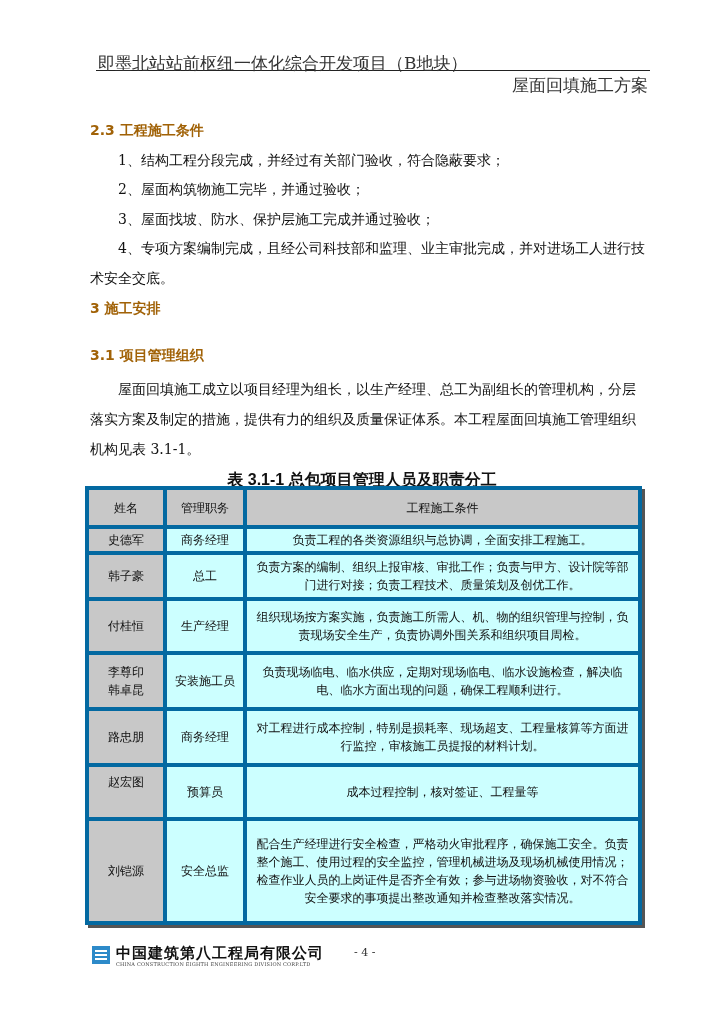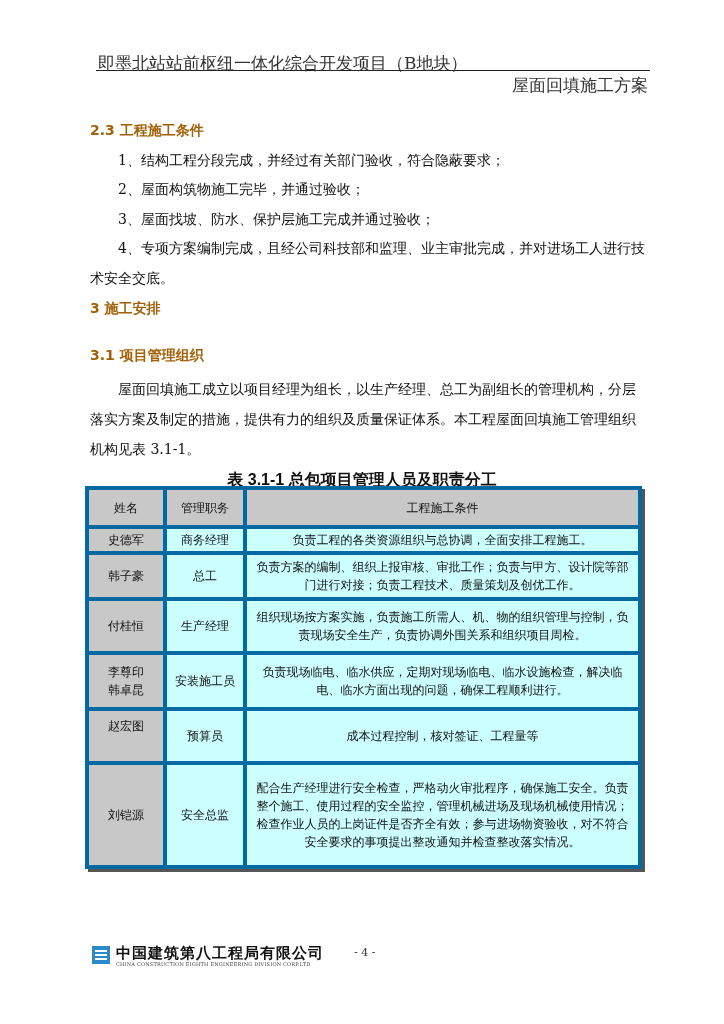--- a/index.html
+++ b/index.html
@@ -71,20 +71,25 @@
     <td class="name">付桂恒</td>
     <td class="role">生产经理</td>
     <td class="duty">组织现场按方案实施，负责施工所需人、机、物的组织管理与控制，负责现场安全生产，负责协调外围关系和组织项目周检。</td>
   </tr>
   <tr style="height:56px;">
     <td class="name" style="white-space:pre-line;">李尊印
 韩卓昆</td>
     <td class="role">安装施工员</td>
     <td class="duty">负责现场临电、临水供应，定期对现场临电、临水设施检查，解决临电、临水方面出现的问题，确保工程顺利进行。</td>
   </tr>
+  <tr style="height:56px;">
+    <td class="name">路忠朋</td>
+    <td class="role">商务经理</td>
+    <td class="duty">对工程进行成本控制，特别是损耗率、现场超支、工程量核算等方面进行监控，审核施工员提报的材料计划。</td>
+  </tr>
   <tr style="height:54px;">
     <td class="name" style="vertical-align:top;padding-top:6px;">赵宏图</td>
     <td class="role">预算员</td>
     <td class="duty">成本过程控制，核对签证、工程量等</td>
   </tr>
   <tr style="height:104px;">
     <td class="name">刘铠源</td>
     <td class="role">安全总监</td>
     <td class="duty">配合生产经理进行安全检查，严格动火审批程序，确保施工安全。负责整个施工、使用过程的安全监控，管理机械进场及现场机械使用情况；检查作业人员的上岗证件是否齐全有效；参与进场物资验收，对不符合安全要求的事项提出整改通知并检查整改落实情况。</td>
   </tr>

